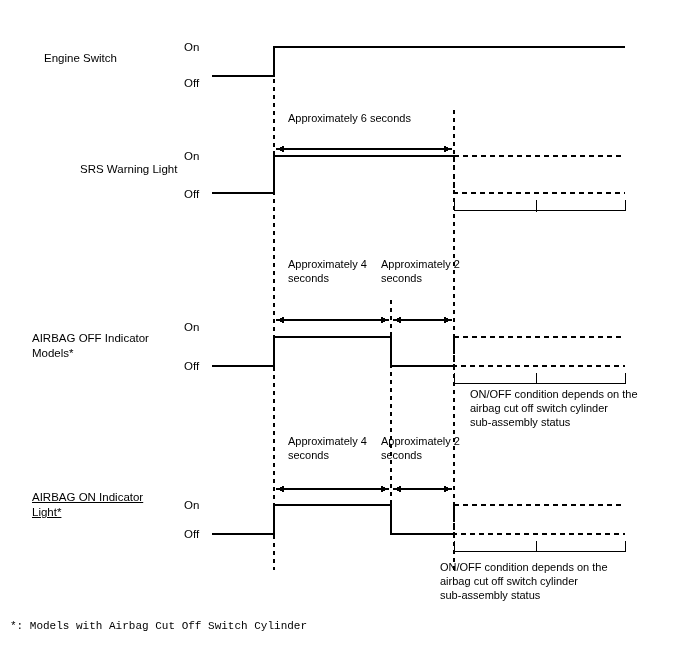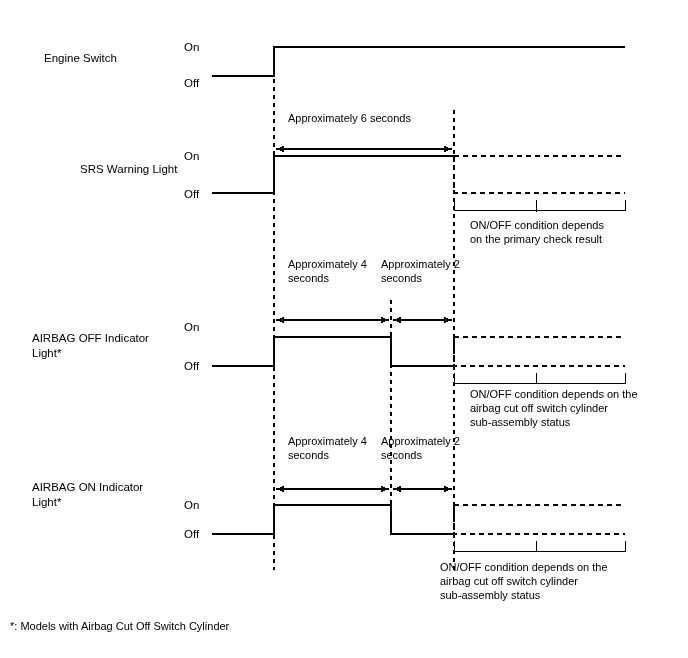--- a/index.html
+++ b/index.html
@@ -32,20 +32,21 @@
   .state-label {
     font-size: 11.5px;
     text-align: center;
   }
   .note {
     font-size: 11px;
     line-height: 14px;
   }
   .footnote {
     font-size: 11px;
+    font-family: Liberation Mono, monospace;
   }
   svg.diagram {
     position: absolute;
     left: 0;
     top: 0;
   }
 </style>
 </head>
 <body>
 
@@ -98,22 +99,22 @@
 
       <path d="M454,373 L454,383 L536,383 L536,373 M536,383 L625,383 L625,373" stroke-width="1"></path>
 
       <path d="M454,541 L454,551 L536,551 L536,541 M536,551 L625,551 L625,541" stroke-width="1"></path>
     </g>
   </svg>
 
   <div class="lbl row-label" style="left:44px; top:51px;">Engine Switch</div>
   <div class="lbl row-label" style="left:32px; top:162px;margin-left:48px;">SRS Warning Light</div>
   <div class="lbl row-label" style="left:32px; top:331px;">AIRBAG OFF Indicator
-Light*</div>
-  <div class="lbl row-label" style="left:32px; top:480px;">AIRBAG ON Indicator
+Models*</div>
+  <div class="lbl row-label" style="left:32px; top:490px;text-decoration:underline;">AIRBAG ON Indicator
 Light*</div>
 
   <div class="lbl state-label" style="left:184px; top:40px;">On</div>
   <div class="lbl state-label" style="left:184px; top:76px;">Off</div>
 
   <div class="lbl state-label" style="left:184px; top:149px;">On</div>
   <div class="lbl state-label" style="left:184px; top:187px;">Off</div>
 
   <div class="lbl state-label" style="left:184px; top:320px;">On</div>
   <div class="lbl state-label" style="left:184px; top:359px;">Off</div>
@@ -126,22 +127,20 @@
   <div class="lbl" style="left:288px; top:257px;">Approximately 4
 seconds</div>
   <div class="lbl" style="left:381px; top:257px;">Approximately 2
 seconds</div>
 
   <div class="lbl" style="left:288px; top:434px;">Approximately 4
 seconds</div>
   <div class="lbl" style="left:381px; top:434px;">Approximately 2
 seconds</div>
 
-  <div class="lbl note" style="left:470px; top:218px;">ON/OFF condition depends
-on the primary check result</div>
   <div class="lbl note" style="left:470px; top:387px;">ON/OFF condition depends on the
 airbag cut off switch cylinder
 sub-assembly status</div>
   <div class="lbl note" style="left:440px; top:560px;">ON/OFF condition depends on the
 airbag cut off switch cylinder
 sub-assembly status</div>
 
   <div class="lbl footnote" style="left:10px; top:619px;">*: Models with Airbag Cut Off Switch Cylinder</div>
 
 </div>

